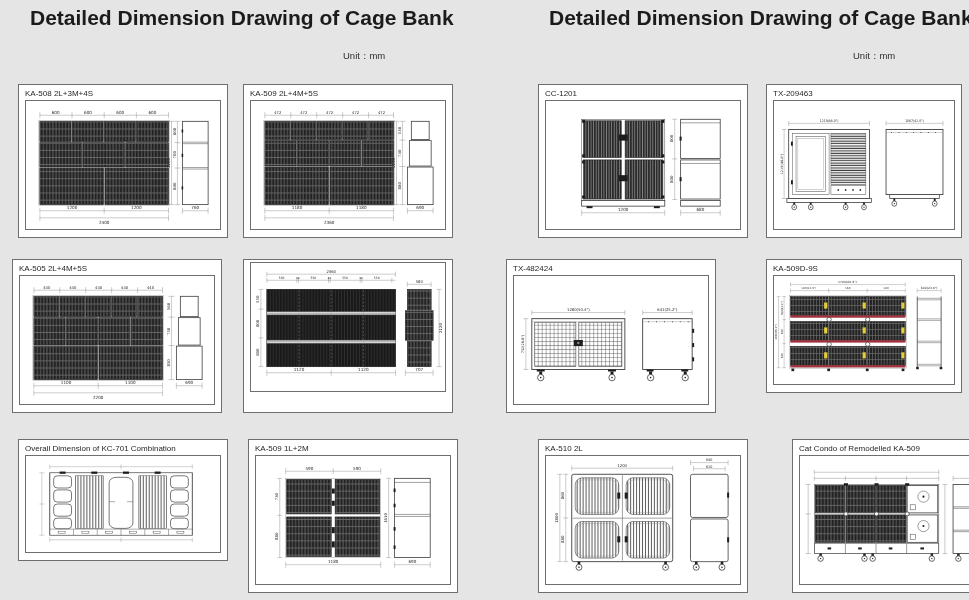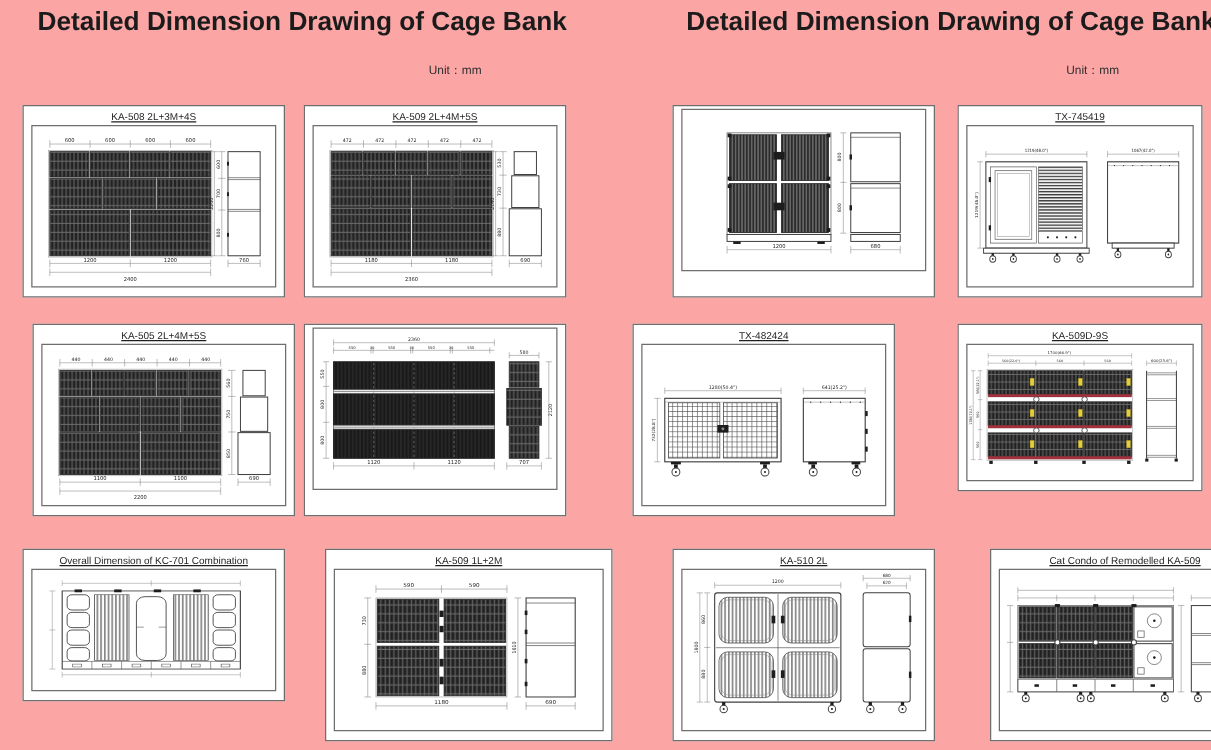--- a/index.html
+++ b/index.html
@@ -1,22 +1,22 @@
 <!DOCTYPE html>
 <html><head>
 <meta charset="utf-8">
 <style>
   html,body{margin:0;padding:0;background:#fff;}
-  .sheet{position:relative;width:969px;height:600px;background:#fca5a5;overflow:hidden;
+  .sheet{position:relative;width:969px;height:600px;background:#e5e5e5;overflow:hidden;
          font-family:"Liberation Sans",sans-serif;}
   .page-title{position:absolute;font-weight:bold;font-size:21px;color:#1b1b1b;white-space:nowrap;}
   .unit{position:absolute;font-size:9.5px;color:#2e2e2e;text-align:left;width:110px;}
   .panel{position:absolute;border:1px solid #6e6e6e;background:#fff;box-sizing:border-box;
          padding:2px 6px 5px 6px;}
-  .ptitle{text-align:center;font-size:8px;color:#1f1f1f;height:13px;line-height:13px;white-space:nowrap;overflow:hidden;text-decoration:underline;}
+  .ptitle{text-align:left;font-size:8px;color:#1f1f1f;height:13px;line-height:13px;white-space:nowrap;overflow:hidden;}
   .pbody{border:1px solid #6e6e6e;box-sizing:border-box;height:calc(100% - 15px);}
   .pbody svg{display:block;width:100%;height:100%;}
   .ln{fill:none;stroke:#3f3f3f;stroke-width:0.9;}
   .l2{fill:none;stroke:#555;stroke-width:0.55;}
   .l3{fill:none;stroke:#8a8a8a;stroke-width:0.4;}
   .dm{fill:none;stroke:#6a6a6a;stroke-width:0.35;}
   .dash{fill:none;stroke:#9a9a9a;stroke-width:0.45;stroke-dasharray:2 1.6;}
   .cg{fill:url(#pcage);stroke:#2c2c2c;stroke-width:0.7;}
   .cgd{fill:url(#pdense);stroke:#222;stroke-width:0.8;}
   .bars{fill:url(#pbars);stroke:#444;stroke-width:0.6;}
@@ -154,21 +154,21 @@
           <text class="dl d38" transform="translate(151.5 51.5) rotate(-90)">730</text>
           <text class="dl d38" transform="translate(151.5 83.5) rotate(-90)">880</text>
           <text class="dl d38" transform="translate(145.5 61) rotate(-90)">2140</text>
           <path class="dm" d="M158 108H184 M158 105v6 M184 105v6"></path>
           <text class="dl" x="171" y="106.6">690</text>
         </g>
       </svg>
     </div>
   </div>
 
-  <div class="panel" style="left:26px;top:259px;width:210px;height:154px">
+  <div class="panel" style="left:12px;top:259px;width:210px;height:154px">
     <div class="ptitle">KA-505 2L+4M+5S</div>
     <div class="pbody">
       <svg viewBox="0 0 196 126" preserveAspectRatio="none">
         <g>
           <rect x="13" y="19" width="132" height="84" class="l3"></rect>
           <rect x="14" y="20" width="25.2" height="20" class="cg"></rect>
             <rect x="40.2" y="20" width="25.2" height="20" class="cg"></rect>
             <rect x="66.4" y="20" width="25.2" height="20" class="cg"></rect>
             <rect x="92.6" y="20" width="25.2" height="20" class="cg"></rect>
             <rect x="118.8" y="20" width="25.2" height="20" class="cg"></rect>
@@ -281,21 +281,21 @@
             <rect x="128.5" y="98.8" width="7" height="3" class="l2" fill="#e8e8e8"></rect>
             <rect x="152.5" y="98.8" width="7" height="3" class="l2" fill="#e8e8e8"></rect>
         </g>
         <g>
           <path class="dm" d="M24 14H168 M24 11v6 M96 11v6 M168 11v6 M16 22V104 M13.5 22h5 M13.5 63h5 M13.5 104h5 M24 110H168 M24 107v6 M96 107v6 M168 107v6"></path>
         </g>
       </svg>
     </div>
   </div>
 
-  <div class="panel" style="left:260px;top:439px;width:230px;height:154px">
+  <div class="panel" style="left:248px;top:439px;width:210px;height:154px">
     <div class="ptitle">KA-509 1L+2M</div>
     <div class="pbody">
       <svg viewBox="0 0 196 126" preserveAspectRatio="none">
         <g>
           <rect x="30" y="22" width="96" height="78" class="l3"></rect>
           <rect x="31" y="23" width="45" height="34" class="cg"></rect>
             <rect x="80" y="23" width="45" height="34" class="cg"></rect>
           <rect x="31" y="60" width="45" height="39" class="cg"></rect>
             <rect x="80" y="60" width="45" height="39" class="cg"></rect>
           <rect x="76.6" y="32" width="3" height="5" class="blk"></rect>
@@ -323,20 +323,21 @@
           <path class="dm" d="M134 22V100 M131.5 22h5 M131.5 100h5"></path>
           <text class="dl d38" transform="translate(132.5 61) rotate(-90)">1610</text>
           <path class="dm" d="M140 107H176 M140 104v6 M176 104v6"></path>
           <text class="dl" x="158" y="105.6">690</text>
         </g>
       </svg>
     </div>
   </div>
 
   <div class="panel" style="left:538px;top:84px;width:210px;height:154px">
+    <div class="ptitle">CC-1201</div>
     <div class="pbody">
       <svg viewBox="0 0 196 126" preserveAspectRatio="none">
         <g>
           <rect x="36" y="18" width="84" height="80" class="l2"></rect>
           <rect x="38" y="19.5" width="38" height="36" class="barsd"></rect>
             <rect x="80" y="19.5" width="38" height="36" class="barsd"></rect>
           <rect x="38" y="58" width="38" height="38.5" class="barsd"></rect>
             <rect x="80" y="58" width="38" height="38.5" class="barsd"></rect>
           <rect x="73.5" y="33" width="9" height="6" class="blk"></rect>
             <rect x="73.5" y="73" width="9" height="6" class="blk"></rect>
@@ -367,21 +368,21 @@
           <path class="dm" d="M36 110H120 M36 107v6 M120 107v6"></path>
           <text class="dl" x="78" y="108.6">1200</text>
           <path class="dm" d="M136 110H176 M136 107v6 M176 107v6"></path>
           <text class="dl" x="156" y="108.6">680</text>
         </g>
       </svg>
     </div>
   </div>
 
   <div class="panel" style="left:766px;top:84px;width:196px;height:154px">
-    <div class="ptitle">TX-745419</div>
+    <div class="ptitle">TX-209463</div>
     <div class="pbody">
       <svg viewBox="0 0 196 126" preserveAspectRatio="none">
         <g>
           <rect x="16" y="28" width="88" height="68" class="ln"></rect>
           <rect x="20" y="32" width="40" height="60" class="l2" fill="#fff"></rect>
           <rect x="24" y="35" width="32" height="54" class="l2" fill="#fff"></rect>
           <rect x="26" y="37" width="28" height="50" class="l3" fill="#fff"></rect>
           <rect x="18.5" y="40" width="2" height="4" class="blk"></rect>
             <rect x="18.5" y="78" width="2" height="4" class="blk"></rect>
           <rect x="62" y="32" width="38" height="50" class="hst"></rect>

